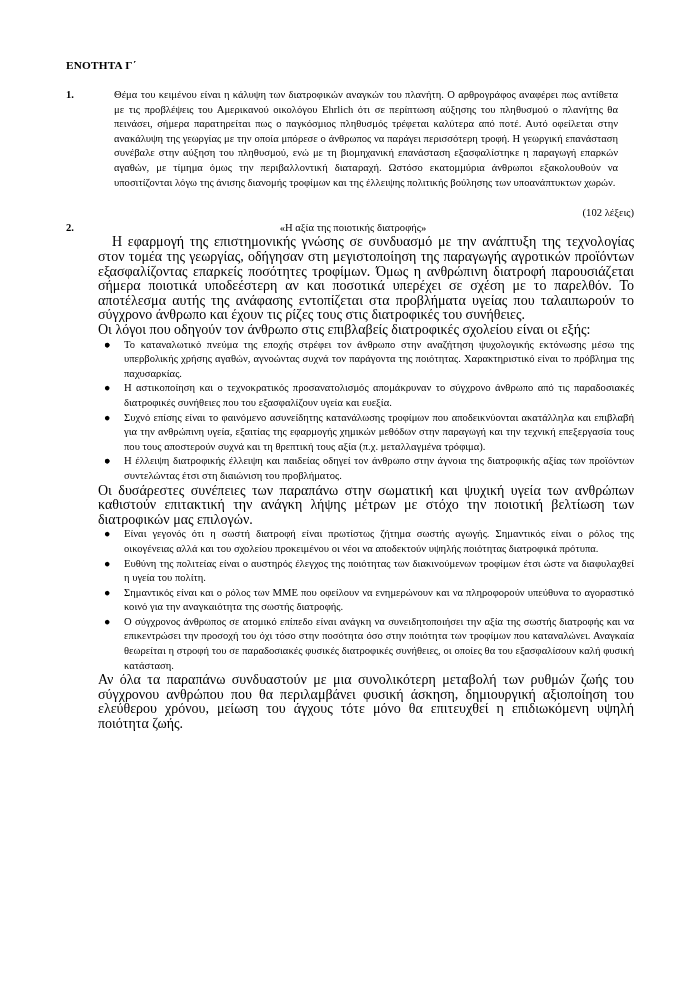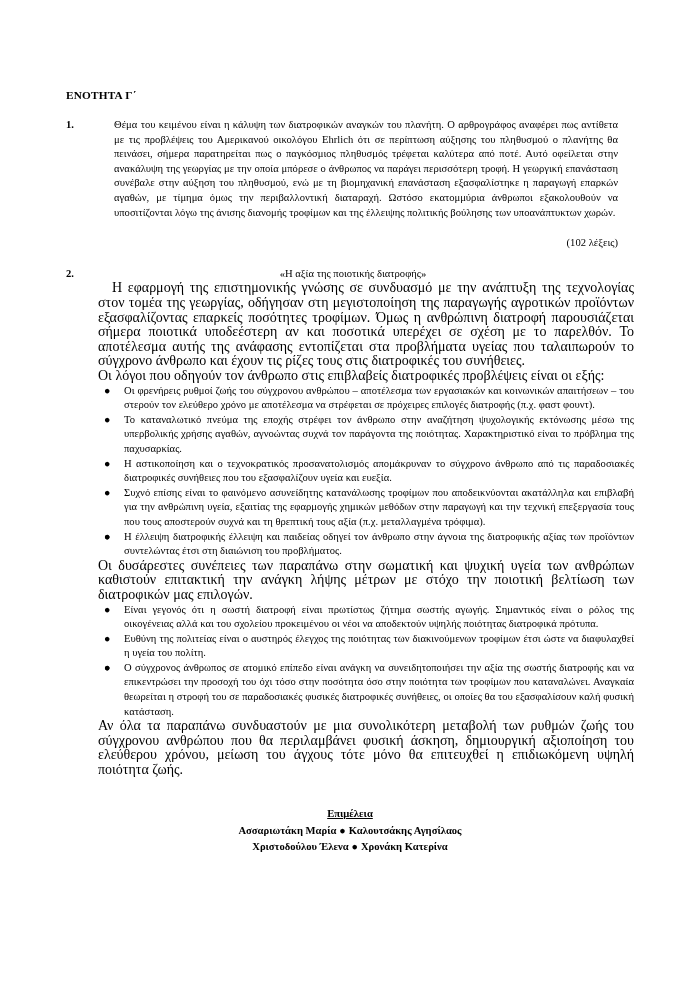--- a/index.html
+++ b/index.html
@@ -15,21 +15,21 @@
     font-family: "Liberation Serif", "DejaVu Serif", serif;
     color: #000000;
     -webkit-font-smoothing: antialiased;
   }
   .page {
     position: relative;
     width: 700px;
     height: 990px;
     background: #ffffff;
     box-sizing: border-box;
-    padding: 88px 66px 0 66px;
+    padding: 58px 66px 0 66px;
   }
   .doc-body {
     width: 568px;
   }
 
   
   .section-heading {
     font-size: 11.3px;
     font-weight: bold;
     letter-spacing: 0.2px;
@@ -68,21 +68,21 @@
     line-height: 14.6px;
     margin: 0 0 0 0;
     padding-right: 26px;
   }
 
   
   .word-count {
     font-size: 10.6px;
     line-height: 14.6px;
     text-align: right;
-    margin: 16px;
+    margin: 0;
   }
 
   
   .body-para {
     font-size: 14px;
     line-height: 14.6px;
     text-align: justify;
     margin: 0;
     text-indent: 14px;
   }
@@ -148,26 +148,25 @@
       <p class="word-count">(102 λέξεις)</p>
     </div>
 
     <div class="numbered-item">
       <span class="item-number">2.</span>
 
       <p class="essay-title">«Η αξία της ποιοτικής διατροφής»</p>
 
       <p class="body-para">Η εφαρμογή της επιστημονικής γνώσης σε συνδυασμό με την ανάπτυξη της τεχνολογίας στον τομέα της γεωργίας, οδήγησαν στη μεγιστοποίηση της παραγωγής αγροτικών προϊόντων εξασφαλίζοντας επαρκείς ποσότητες τροφίμων. Όμως η ανθρώπινη διατροφή παρουσιάζεται σήμερα ποιοτικά υποδεέστερη αν και ποσοτικά υπερέχει σε σχέση με το παρελθόν. Το αποτέλεσμα αυτής της ανάφασης εντοπίζεται στα προβλήματα υγείας που ταλαιπωρούν το σύγχρονο άνθρωπο και έχουν τις ρίζες τους στις διατροφικές του συνήθειες.</p>
 
-      <p class="body-para no-indent">Οι λόγοι που οδηγούν τον άνθρωπο στις επιβλαβείς διατροφικές προβλέψεις είναι οι εξής:</p>
+      <p class="body-para no-indent">Οι λόγοι που οδηγούν τον άνθρωπο στις επιβλαβείς διατροφικές σχολείου είναι οι εξής:</p>
 
       <ul class="bullets">
         <li>
           <span class="dot">●</span>
-          <span>Οι φρενήρεις ρυθμοί ζωής του σύγχρονου ανθρώπου – αποτέλεσμα των εργασιακών και κοινωνικών απαιτήσεων – του στερούν τον ελεύθερο χρόνο με αποτέλεσμα να στρέφεται σε πρόχειρες επιλογές διατροφής (π.χ. φαστ φουντ).</span>
         </li>
         <li>
           <span class="dot">●</span>
           <span>Το καταναλωτικό πνεύμα της εποχής στρέφει τον άνθρωπο στην αναζήτηση ψυχολογικής εκτόνωσης μέσω της υπερβολικής χρήσης αγαθών, αγνοώντας συχνά τον παράγοντα της ποιότητας. Χαρακτηριστικό είναι το πρόβλημα της παχυσαρκίας.</span>
         </li>
         <li>
           <span class="dot">●</span>
           <span>Η αστικοποίηση και ο τεχνοκρατικός προσανατολισμός απομάκρυναν το σύγχρονο άνθρωπο από τις παραδοσιακές διατροφικές συνήθειες που του εξασφαλίζουν υγεία και ευεξία.</span>
         </li>
         <li>
@@ -189,34 +188,26 @@
         <li>
           <span class="dot">●</span>
           <span>Είναι γεγονός ότι η σωστή διατροφή είναι πρωτίστως ζήτημα σωστής αγωγής. Σημαντικός είναι ο ρόλος της οικογένειας αλλά και του σχολείου προκειμένου οι νέοι να αποδεκτούν υψηλής ποιότητας διατροφικά πρότυπα.</span>
         </li>
         <li>
           <span class="dot">●</span>
           <span>Ευθύνη της πολιτείας είναι ο αυστηρός έλεγχος της ποιότητας των διακινούμενων τροφίμων έτσι ώστε να διαφυλαχθεί η υγεία του πολίτη.</span>
         </li>
         <li>
           <span class="dot">●</span>
+          <span>Σημαντικός είναι και ο ρόλος των ΜΜΕ που οφείλουν να ενημερώνουν και να πληροφορούν υπεύθυνα το αγοραστικό κοινό για την αναγκαιότητα της σωστής διατροφής.</span>
         </li>
         <li>
           <span class="dot">●</span>
           <span>Ο σύγχρονος άνθρωπος σε ατομικό επίπεδο είναι ανάγκη να συνειδητοποιήσει την αξία της σωστής διατροφής και να επικεντρώσει την προσοχή του όχι τόσο στην ποσότητα όσο στην ποιότητα των τροφίμων που καταναλώνει. Αναγκαία θεωρείται η στροφή του σε παραδοσιακές φυσικές διατροφικές συνήθειες, οι οποίες θα του εξασφαλίσουν καλή φυσική κατάσταση.</span>
         </li>
       </ul>
 
       <p class="body-para no-indent">Αν όλα τα παραπάνω συνδυαστούν με μια συνολικότερη μεταβολή των ρυθμών ζωής του σύγχρονου ανθρώπου που θα περιλαμβάνει φυσική άσκηση, δημιουργική αξιοποίηση του ελεύθερου χρόνου, μείωση του άγχους τότε μόνο θα επιτευχθεί η επιδιωκόμενη υψηλή ποιότητα ζωής.</p>
     </div>
 
-    <div class="signature-block">
-      <div class="sig-heading">Επιμέλεια</div>
-      <div class="sig-line">
-        <span>Ασσαριωτάκη Μαρία</span><span class="sig-sep">●</span><span>Καλουτσάκης Αγησίλαος</span>
-      </div>
-      <div class="sig-line">
-        <span>Χριστοδούλου Έλενα</span><span class="sig-sep">●</span><span>Χρονάκη Κατερίνα</span>
-      </div>
-    </div>
 
   </div>
 </div>
 
 </body></html>

